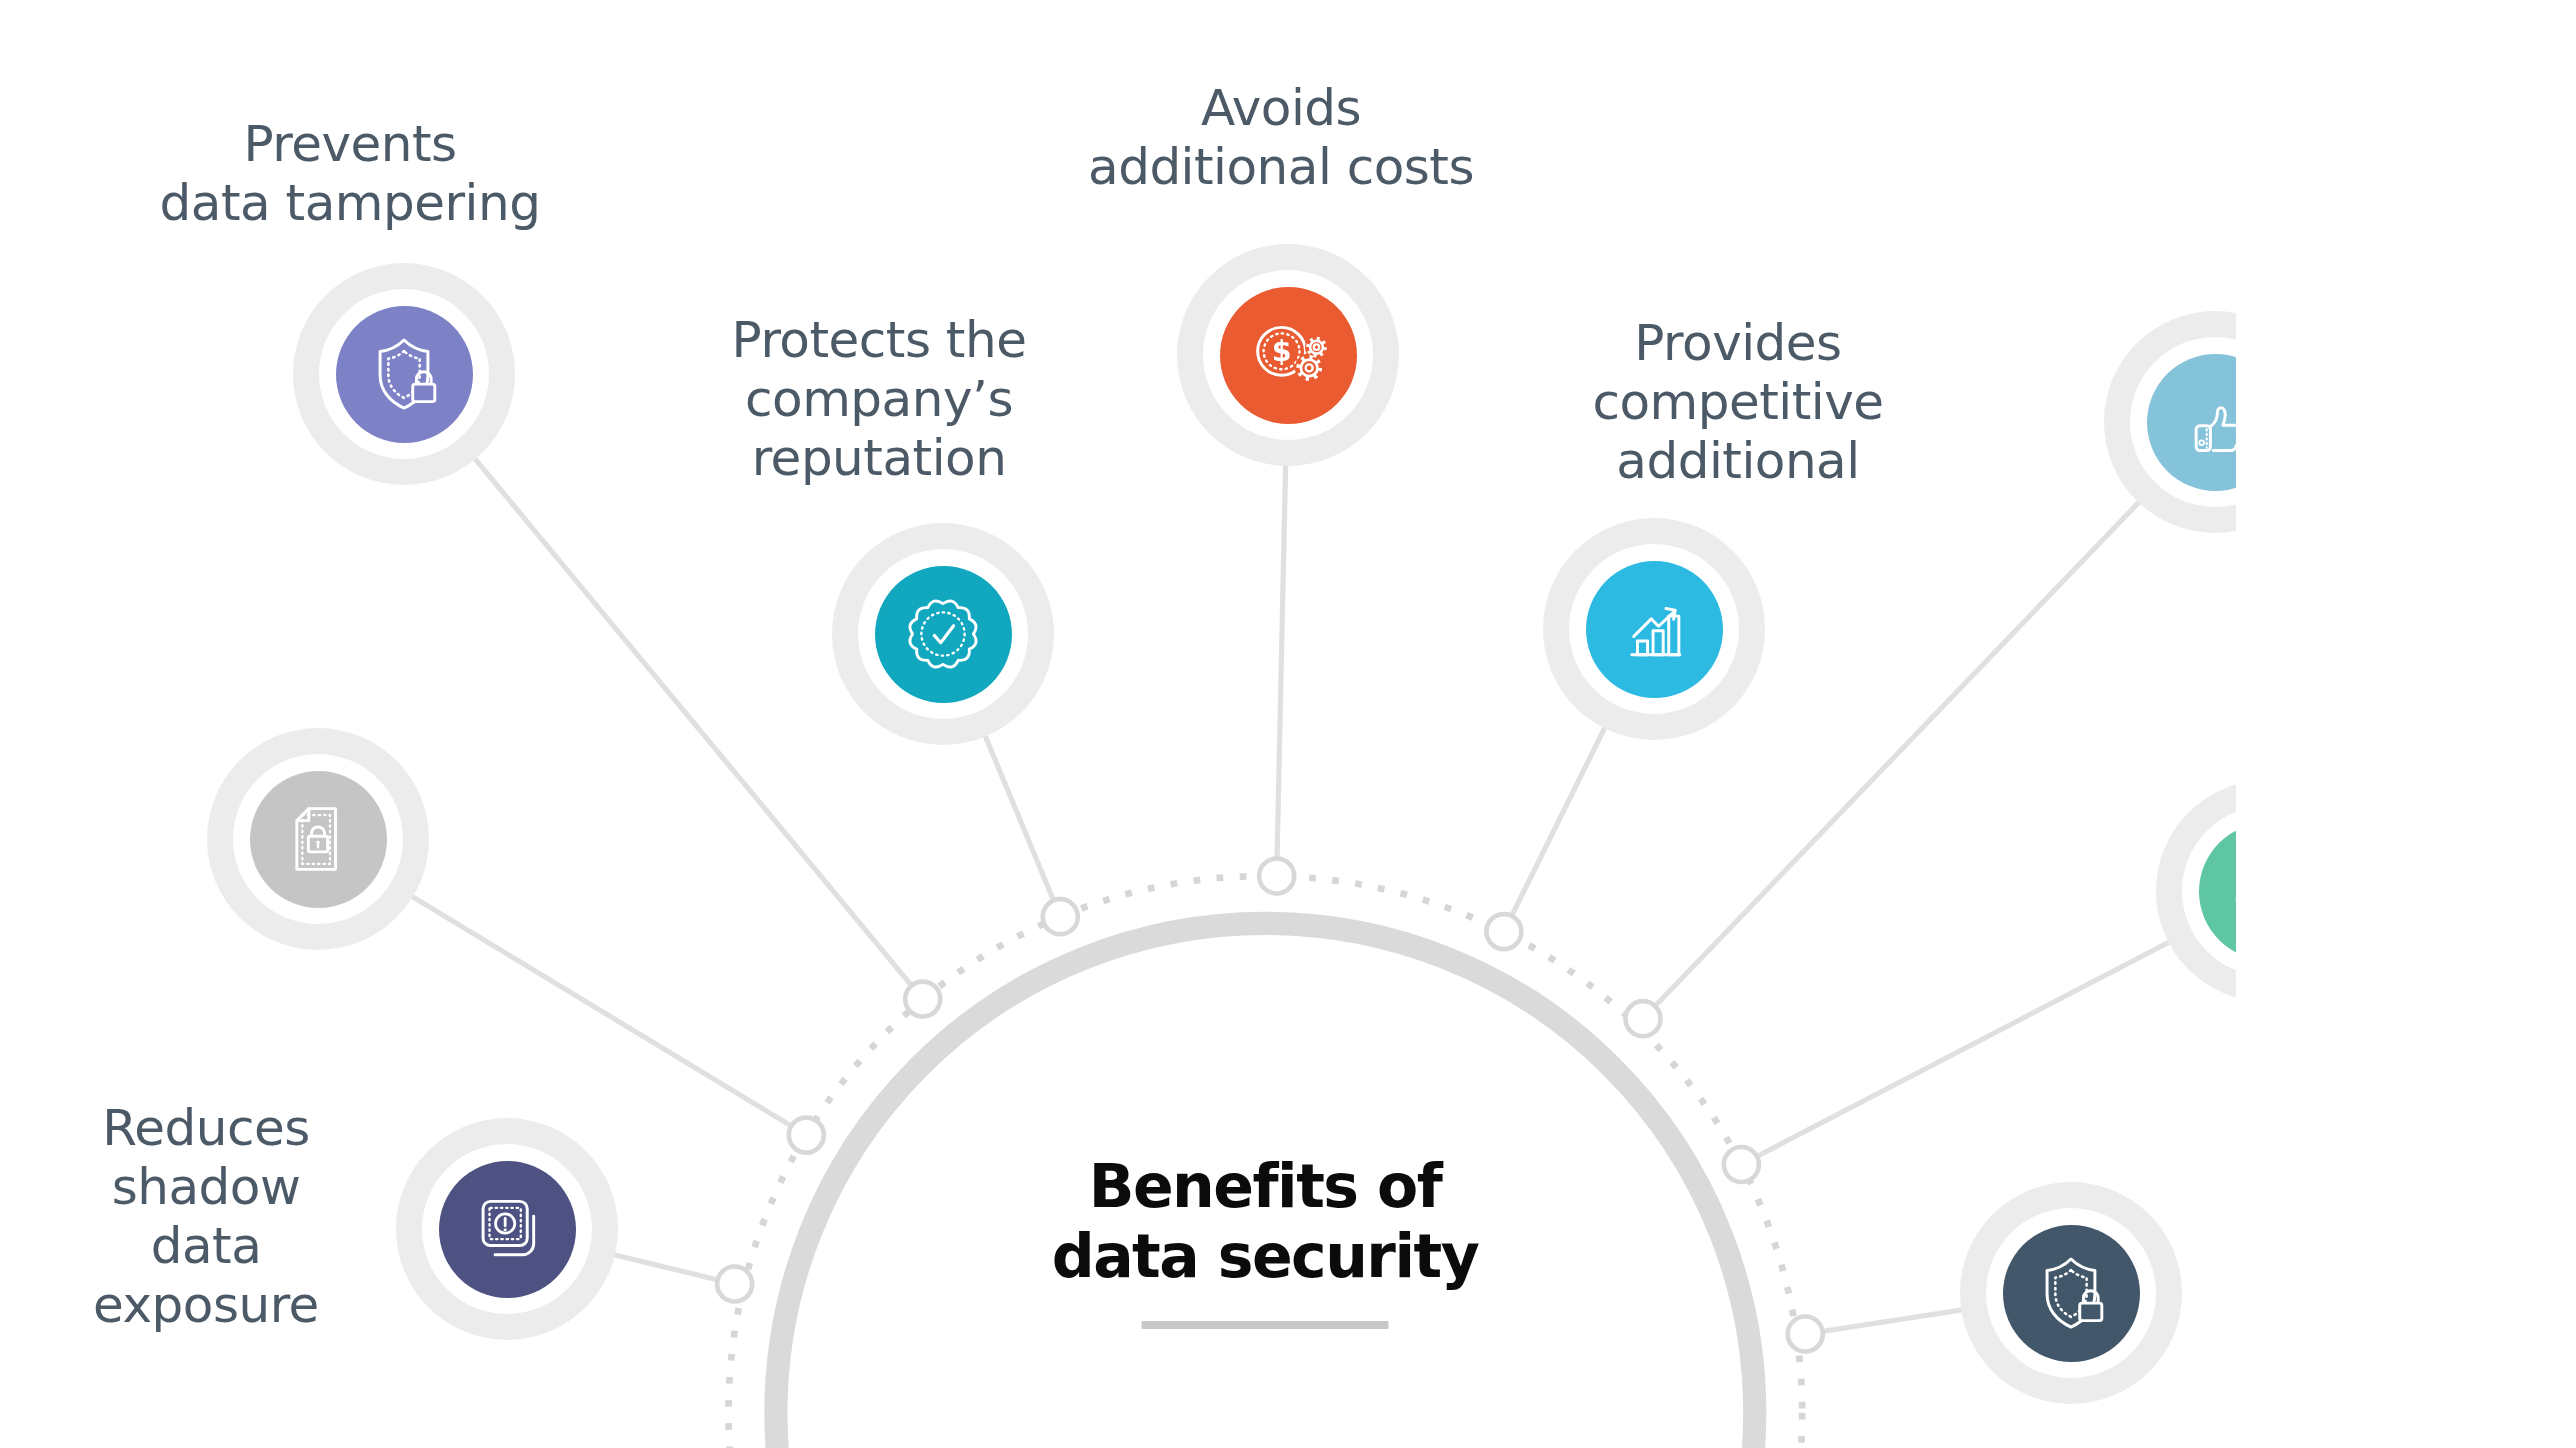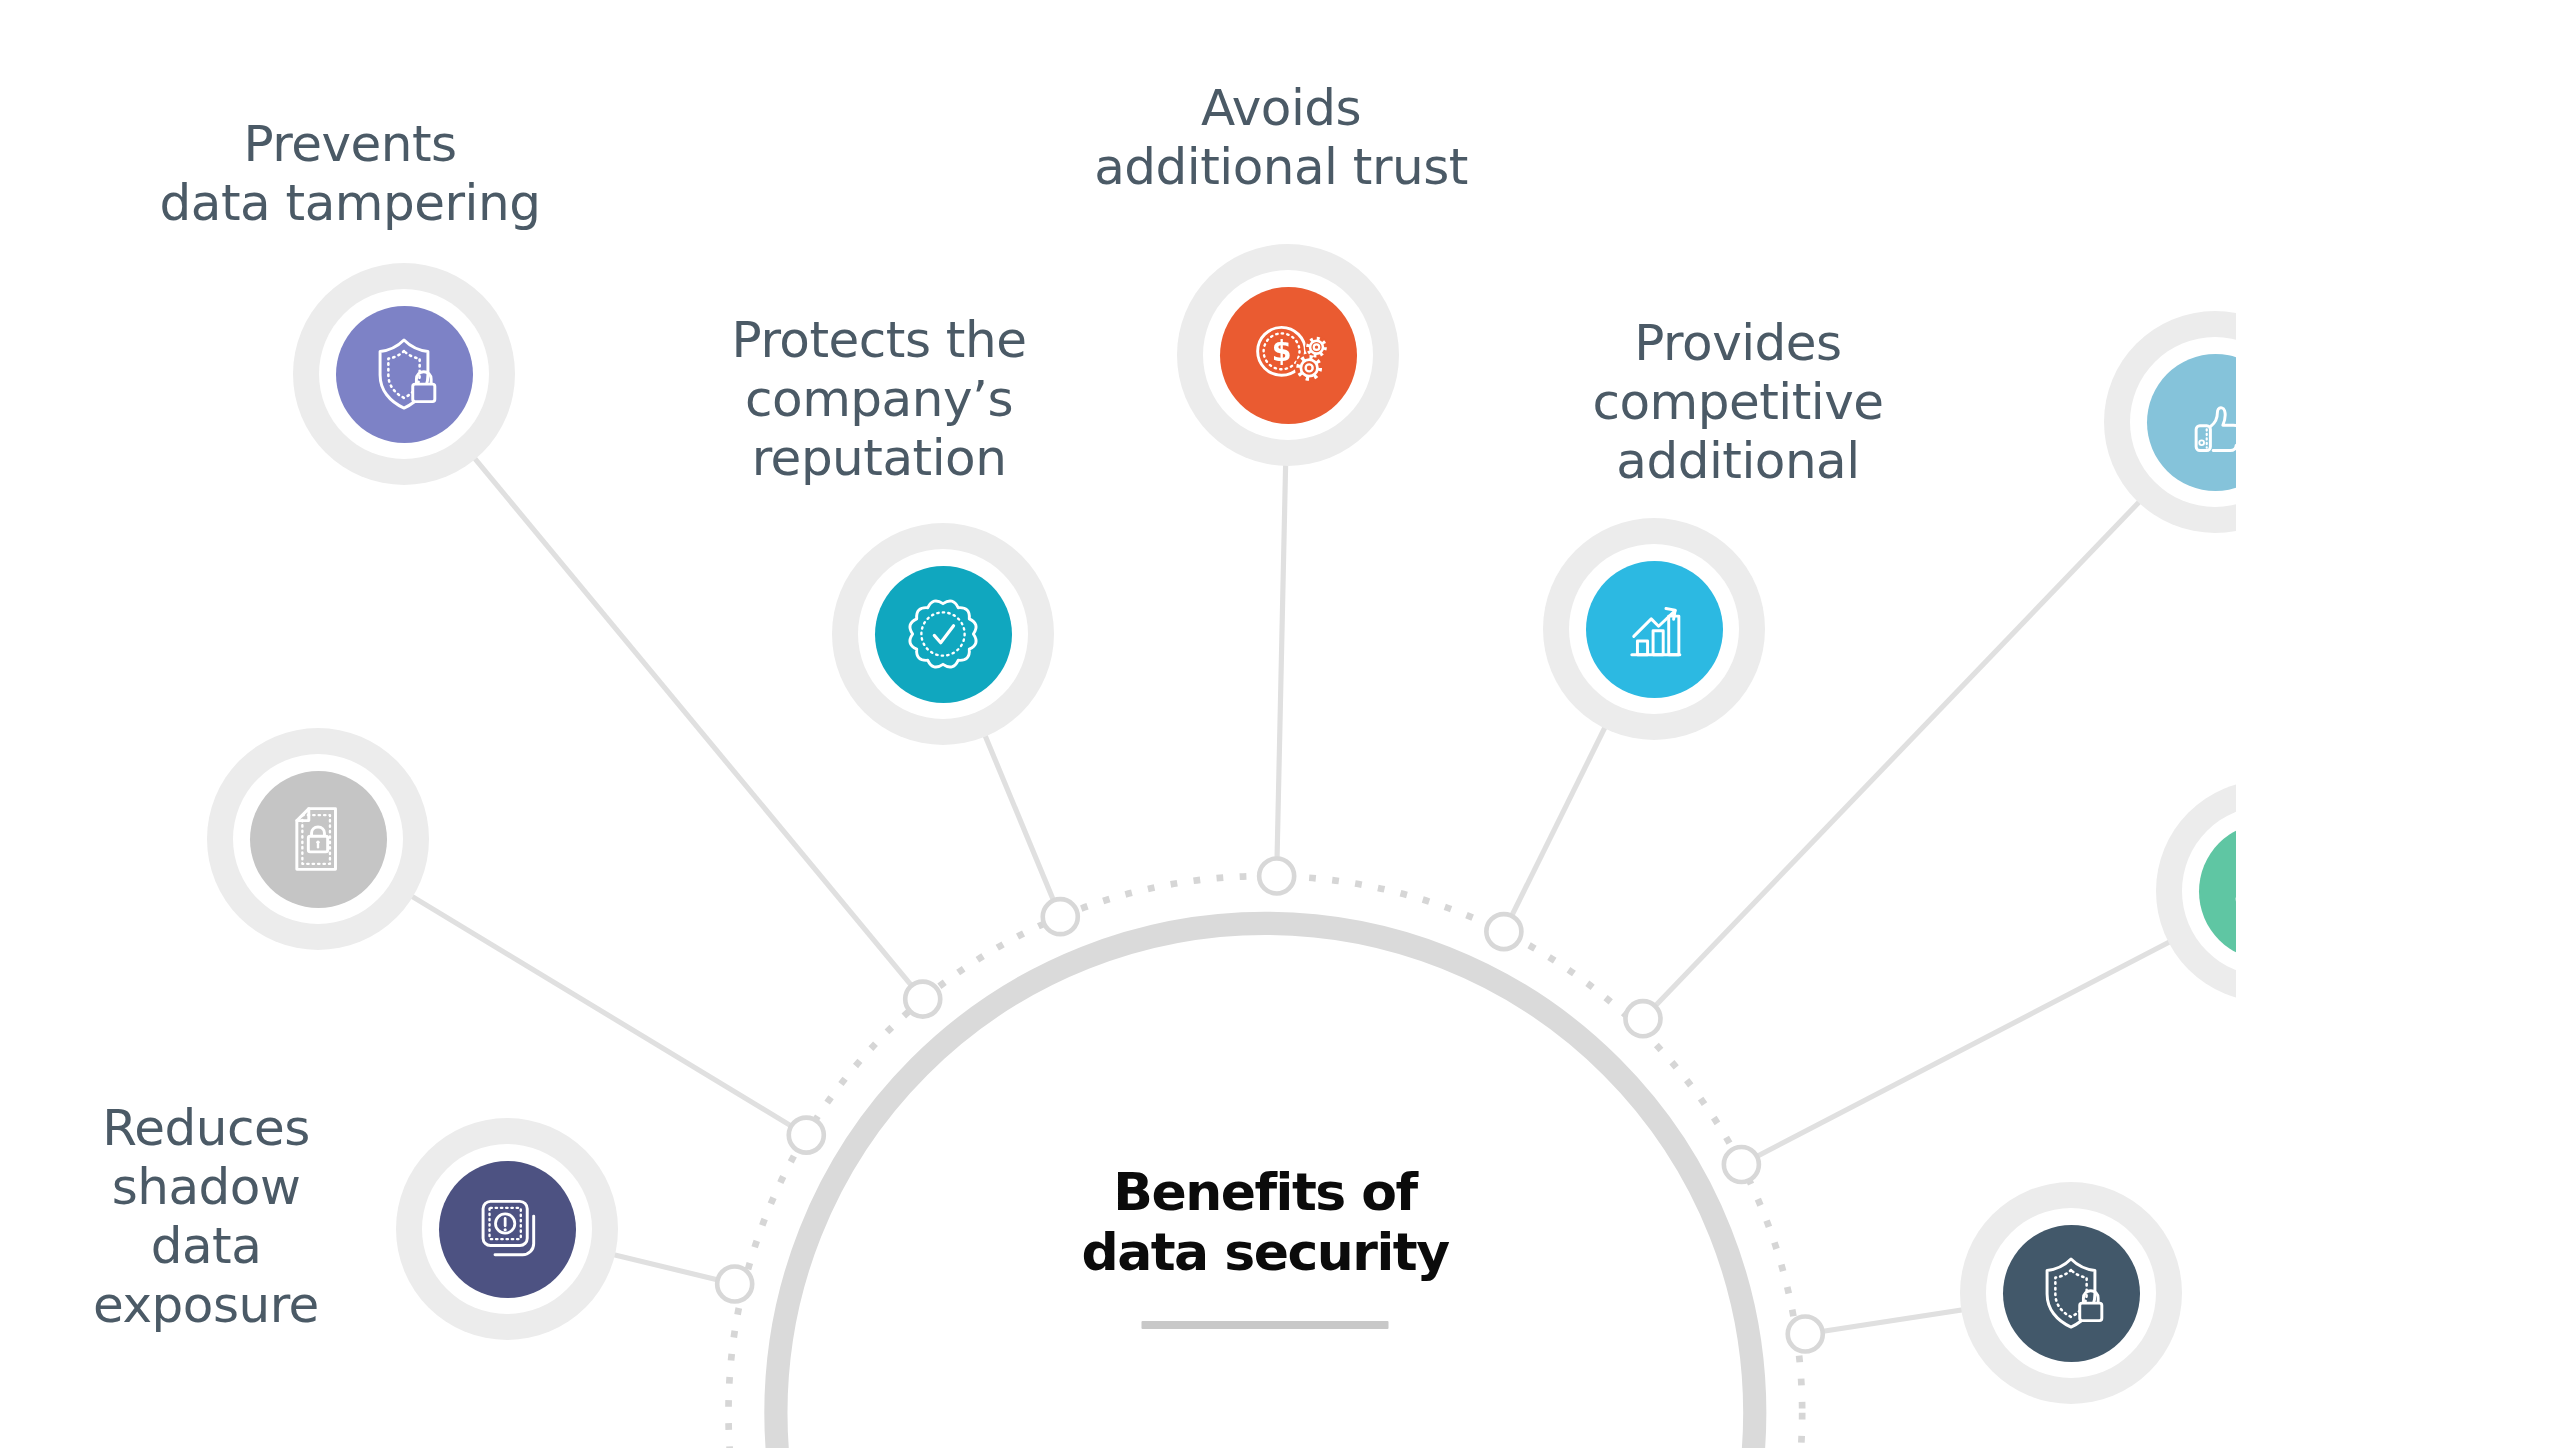--- a/index.html
+++ b/index.html
@@ -9,21 +9,21 @@
   .label{position:absolute;transform:translate(-50%,-50%);white-space:pre;text-align:center;
          font-size:50px;line-height:1.18;color:#4b5a66;letter-spacing:-0.5px;}
   .medallion{position:absolute;width:222px;height:222px;border-radius:50%;background:#ececec;
              transform:translate(-50%,-50%);display:flex;align-items:center;justify-content:center;}
   .mwhite{width:170px;height:170px;border-radius:50%;background:#ffffff;
           display:flex;align-items:center;justify-content:center;}
   .mcolor{width:137px;height:137px;border-radius:50%;display:flex;align-items:center;justify-content:center;}
   .mcolor svg{width:92px;height:92px;stroke:#ffffff;fill:none;stroke-linecap:round;stroke-linejoin:round;}
   .lockfill{fill:var(--c);}
   .title{position:absolute;transform:translate(-50%,-50%);white-space:pre;text-align:center;
-         font-size:52px;line-height:1.16;font-weight:bold;color:#0b0b0b;letter-spacing:-1.5px;}
+         font-size:60px;line-height:1.16;font-weight:bold;color:#0b0b0b;letter-spacing:-1.5px;}
   .title-rule{position:absolute;width:247px;height:8.2px;background:#c8c8c8;border-radius:1px;
               transform:translate(-50%,-50%);}
 </style>
 </head>
 <body>
 
 <div class="canvas">
 
   <svg class="bg-svg" width="2576" height="1449" viewBox="0 0 5000 2812">
 
@@ -59,21 +59,21 @@
   <div class="label" style="left:350px;top:174px">Prevents
 data tampering</div>
   <div class="label" style="left:206px;top:1217px">Reduces
 shadow
 data
 exposure</div>
   <div class="label" style="left:879px;top:399px">Protects the
 company’s
 reputation</div>
   <div class="label" style="left:1281px;top:138px">Avoids
-additional trust</div>
+additional costs</div>
   <div class="label" style="left:1738px;top:402px">Provides
 competitive
 additional</div>
 
   <div class="medallion" style="left:404px;top:374px">
     <div class="mwhite">
       <div class="mcolor" style="background: rgb(125, 130, 198); --c: #7d82c6;">
         <svg viewBox="0 0 100 100">
           <path d="M50 13 C43 20 33 24.5 24 25.5 L24 51 C24 67.5 34.5 80 50 87 C65.5 80 76 67.5 76 51 L76 25.5 C67 24.5 57 20 50 13 Z" stroke-width="3.2"></path>
           <path d="M50 25 C45.5 29.5 39 32.5 33 33.2 L33 51 C33 62.5 40 71 50 76 C60 71 67 62.5 67 51 L67 33.2 C61 32.5 54.5 29.5 50 25 Z" stroke-width="2.8" stroke-dasharray="1.5 4.6"></path>

